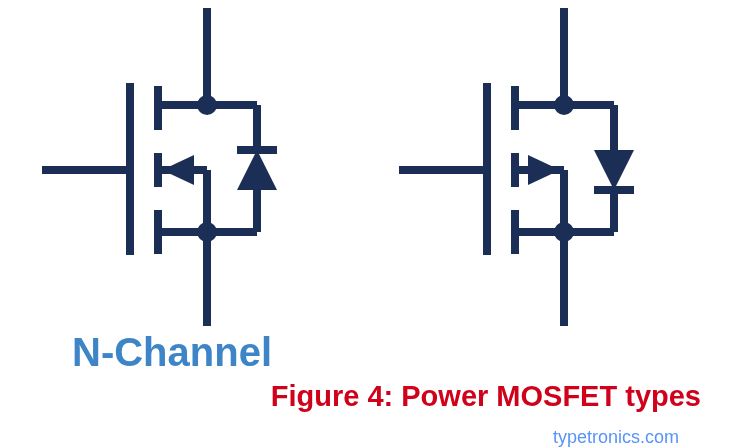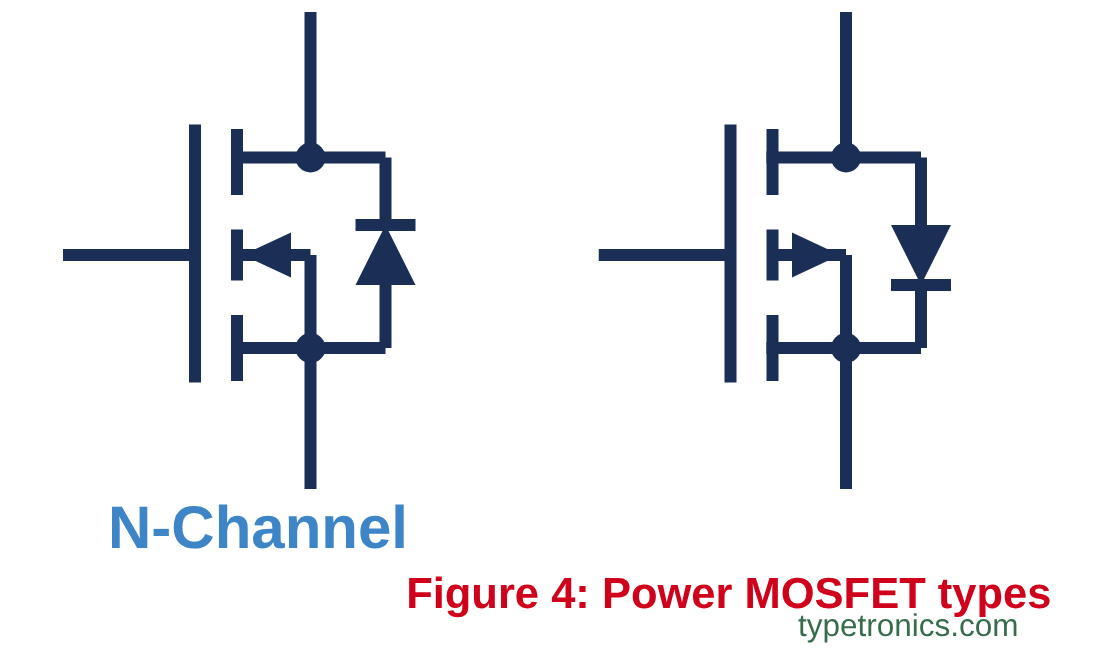--- a/index.html
+++ b/index.html
@@ -52,23 +52,23 @@
   .caption {
     margin-top: 6px;
     text-align: right;
     font-size: 29px;
     font-weight: bold;
     color: #d0021b;
   }
   .watermark {
     position: absolute;
     right: 22px;
-    bottom: 18px;
-    font-size: 21px;
-    color: #14532d;
+    bottom: 0;
+    font-size: 18px;
+    color: #3b82f6;
     opacity: 0.85;
     pointer-events: none;
   }
 </style>
 </head>
 <body>
 
 <div class="canvas">
 
   <div class="symbols-row">

